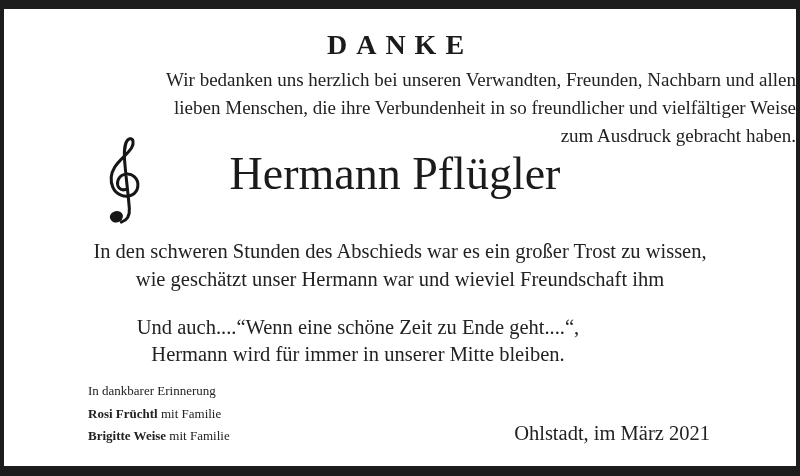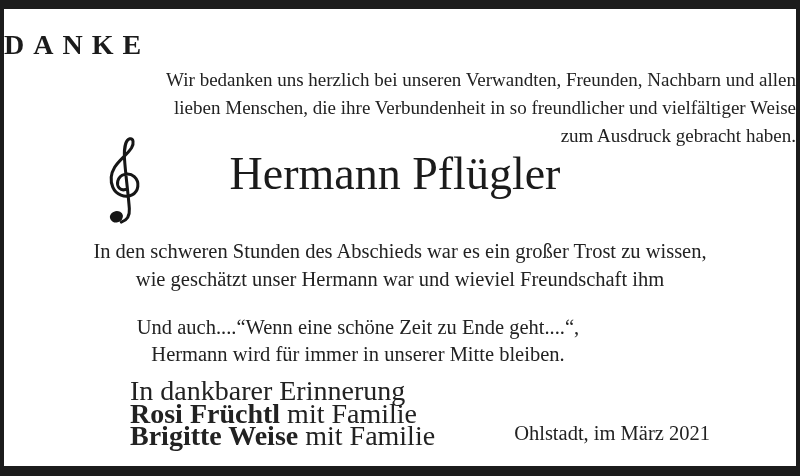--- a/index.html
+++ b/index.html
@@ -19,20 +19,21 @@
     border-right: 4px solid #1c1c1c;
     font-family: "Liberation Serif", "DejaVu Serif", serif;
     color: #1e1e1e;
     overflow: hidden;
   }
   .title {
     position: absolute;
     top: 20px;
     left: 0;
     width: 792px;
+    text-align: center;
     font-size: 28px;
     font-weight: bold;
     letter-spacing: 9px;
     color: #1b1b1b;
   }
   .intro {
     position: absolute;
     top: 57px;
     left: 0;
     width: 792px;
@@ -76,24 +77,23 @@
     width: 708px;
     text-align: center;
     font-size: 20.5px;
     line-height: 27px;
     color: #222222;
   }
   .signature {
     position: absolute;
     top: 371px;
     left: 84px;
-    font-size: 28px;
+    font-size: 13px;
     line-height: 22.5px;
     color: #222222;
-    margin-left: 42px;
   }
   .signature .bold-name {
     font-weight: bold;
   }
   .place-date {
     position: absolute;
     top: 413px;
     right: 86px;
     font-size: 20.5px;
     color: #222222;

